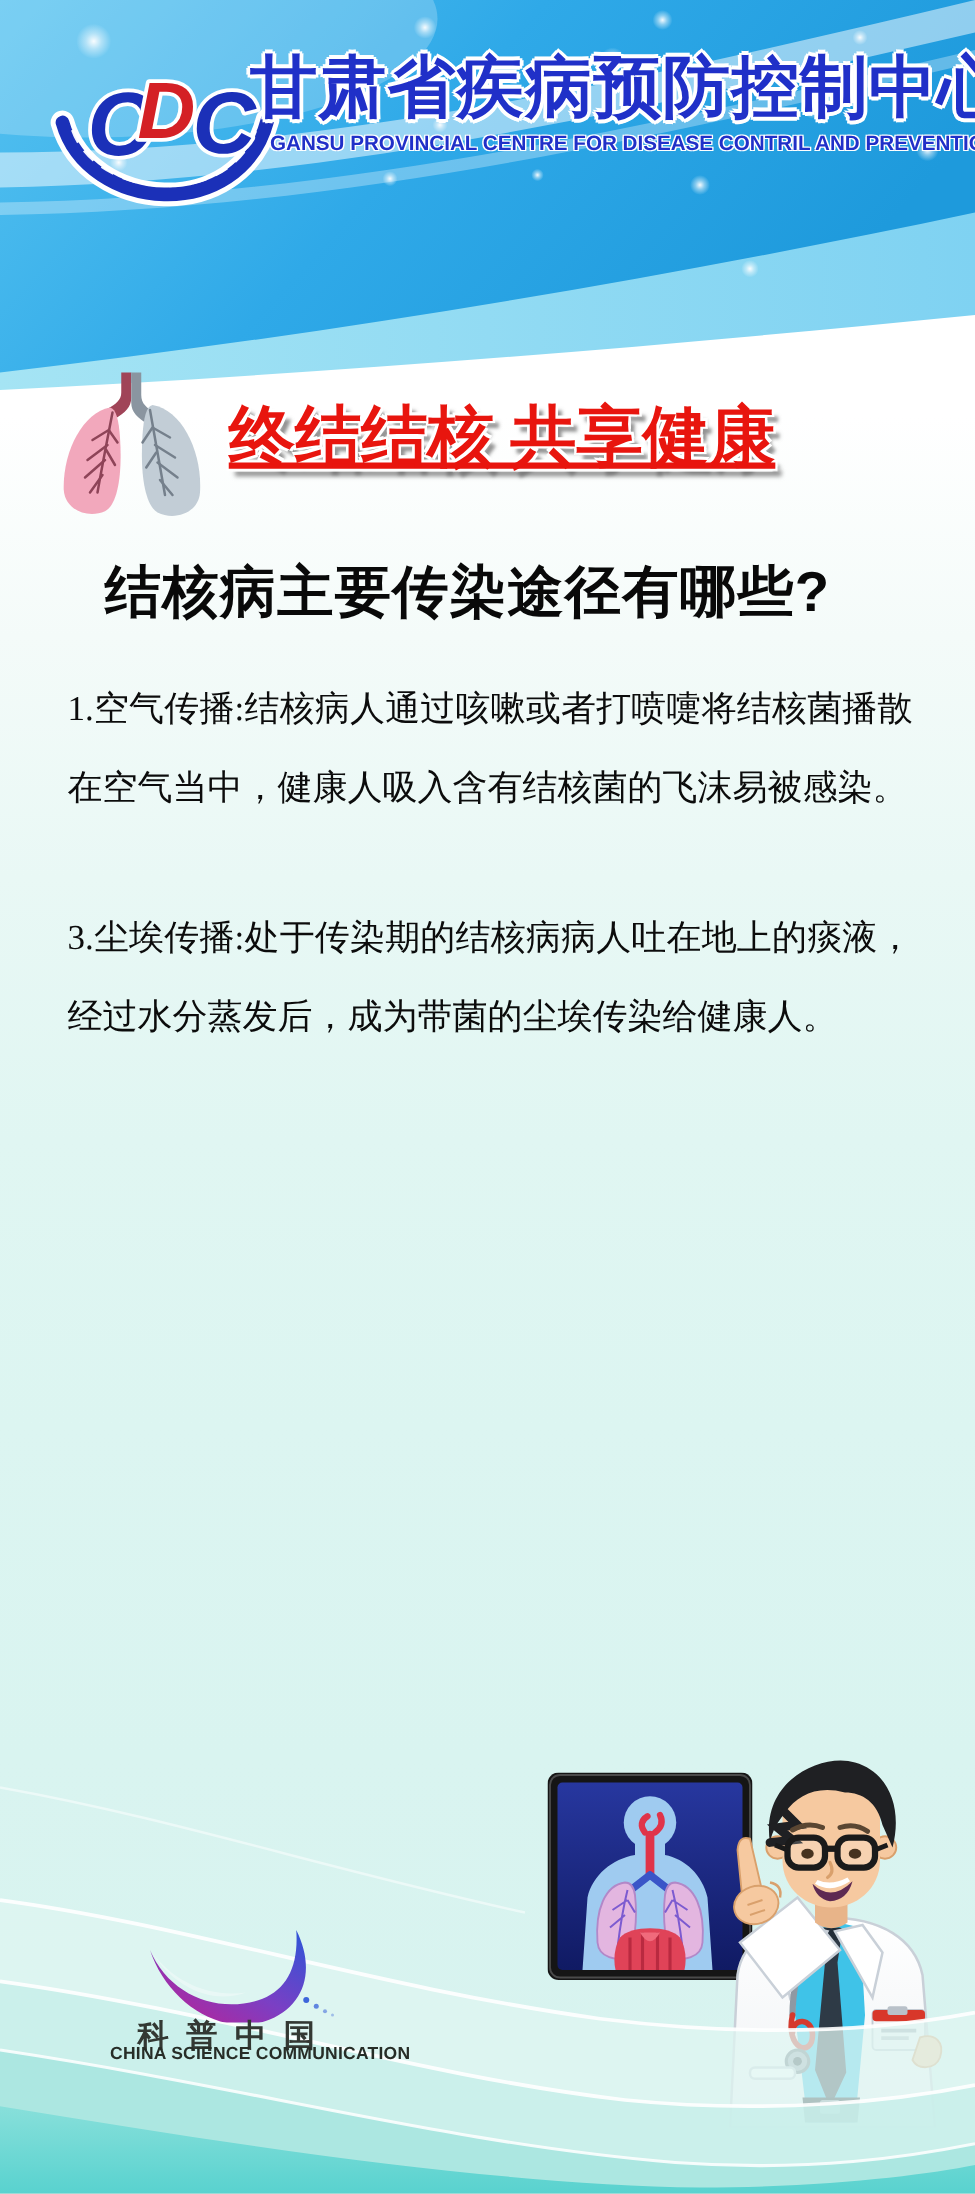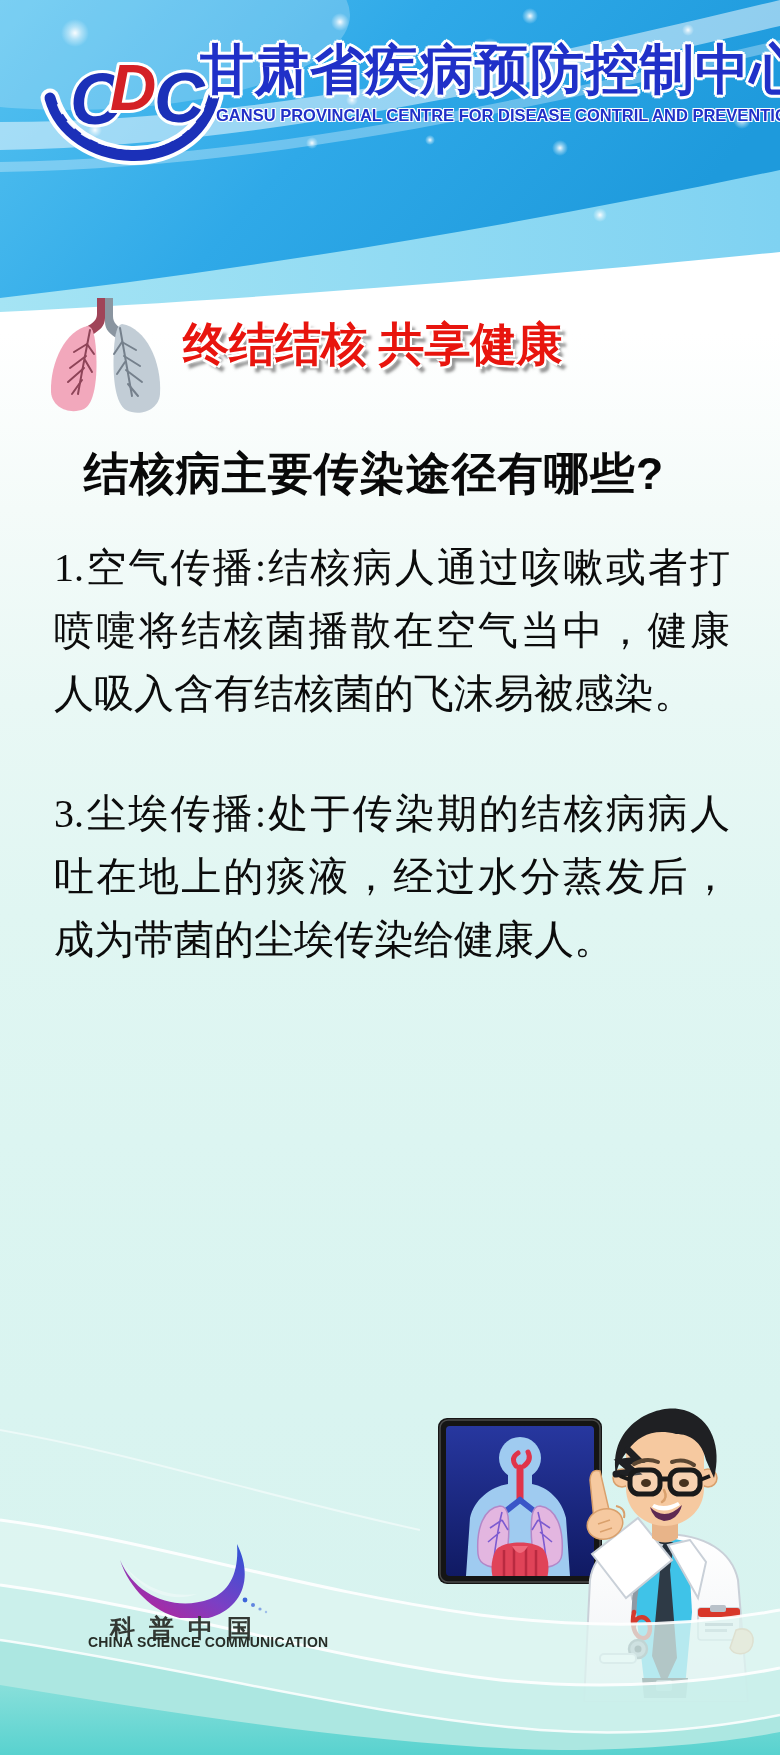--- a/index.html
+++ b/index.html
@@ -21,34 +21,35 @@
   }
   .org-name-en{
     left:216px;top:106px;width:449px;text-align:center;
     font-size:16.5px;font-weight:bold;letter-spacing:0px;color:#2030c8;
     white-space:nowrap;
     text-shadow:-1px -1px 0 #fff,1px -1px 0 #fff,-1px 1px 0 #fff,1px 1px 0 #fff;
   }
   
   .slogan{
     left:183px;top:314px;width:585px;
-    font-size:46px;font-weight:bold;letter-spacing:0px;color:#e8150e;
+    font-size:53px;font-weight:bold;letter-spacing:0px;color:#e8150e;
     font-family:"Liberation Serif",serif;white-space:nowrap;
     text-shadow:-2px -2px 0 #fff,2px -2px 0 #fff,-2px 2px 0 #fff,2px 2px 0 #fff,
                  5px 6px 3px rgba(110,110,110,0.75);
+    text-decoration:underline;
   }
   
   .heading{
     left:0;top:444px;width:748px;text-align:center;
     font-size:45px;font-weight:bold;color:#090909;letter-spacing:1px;
   }
   .body-text{left:54px;top:536px;width:676px;color:#0c0c0c;
     font-family:"Liberation Serif",serif;}
   .body-text p{
-    margin:0 0 57px 0;font-size:40px;line-height:63px;
+    margin:0 0 57px 0;font-size:28px;line-height:63px;
     text-align:justify;text-justify:inter-ideograph;
   }
   
   .kepu-zh{
     left:96px;top:1612px;width:185px;
     font-size:25px;font-weight:bold;color:#333833;letter-spacing:14px;text-indent:14px;
   }
   .kepu-en{
     left:88px;top:1634px;width:200px;text-align:center;
     font-size:14px;font-weight:bold;color:#272d27;letter-spacing:0.2px;white-space:nowrap;

